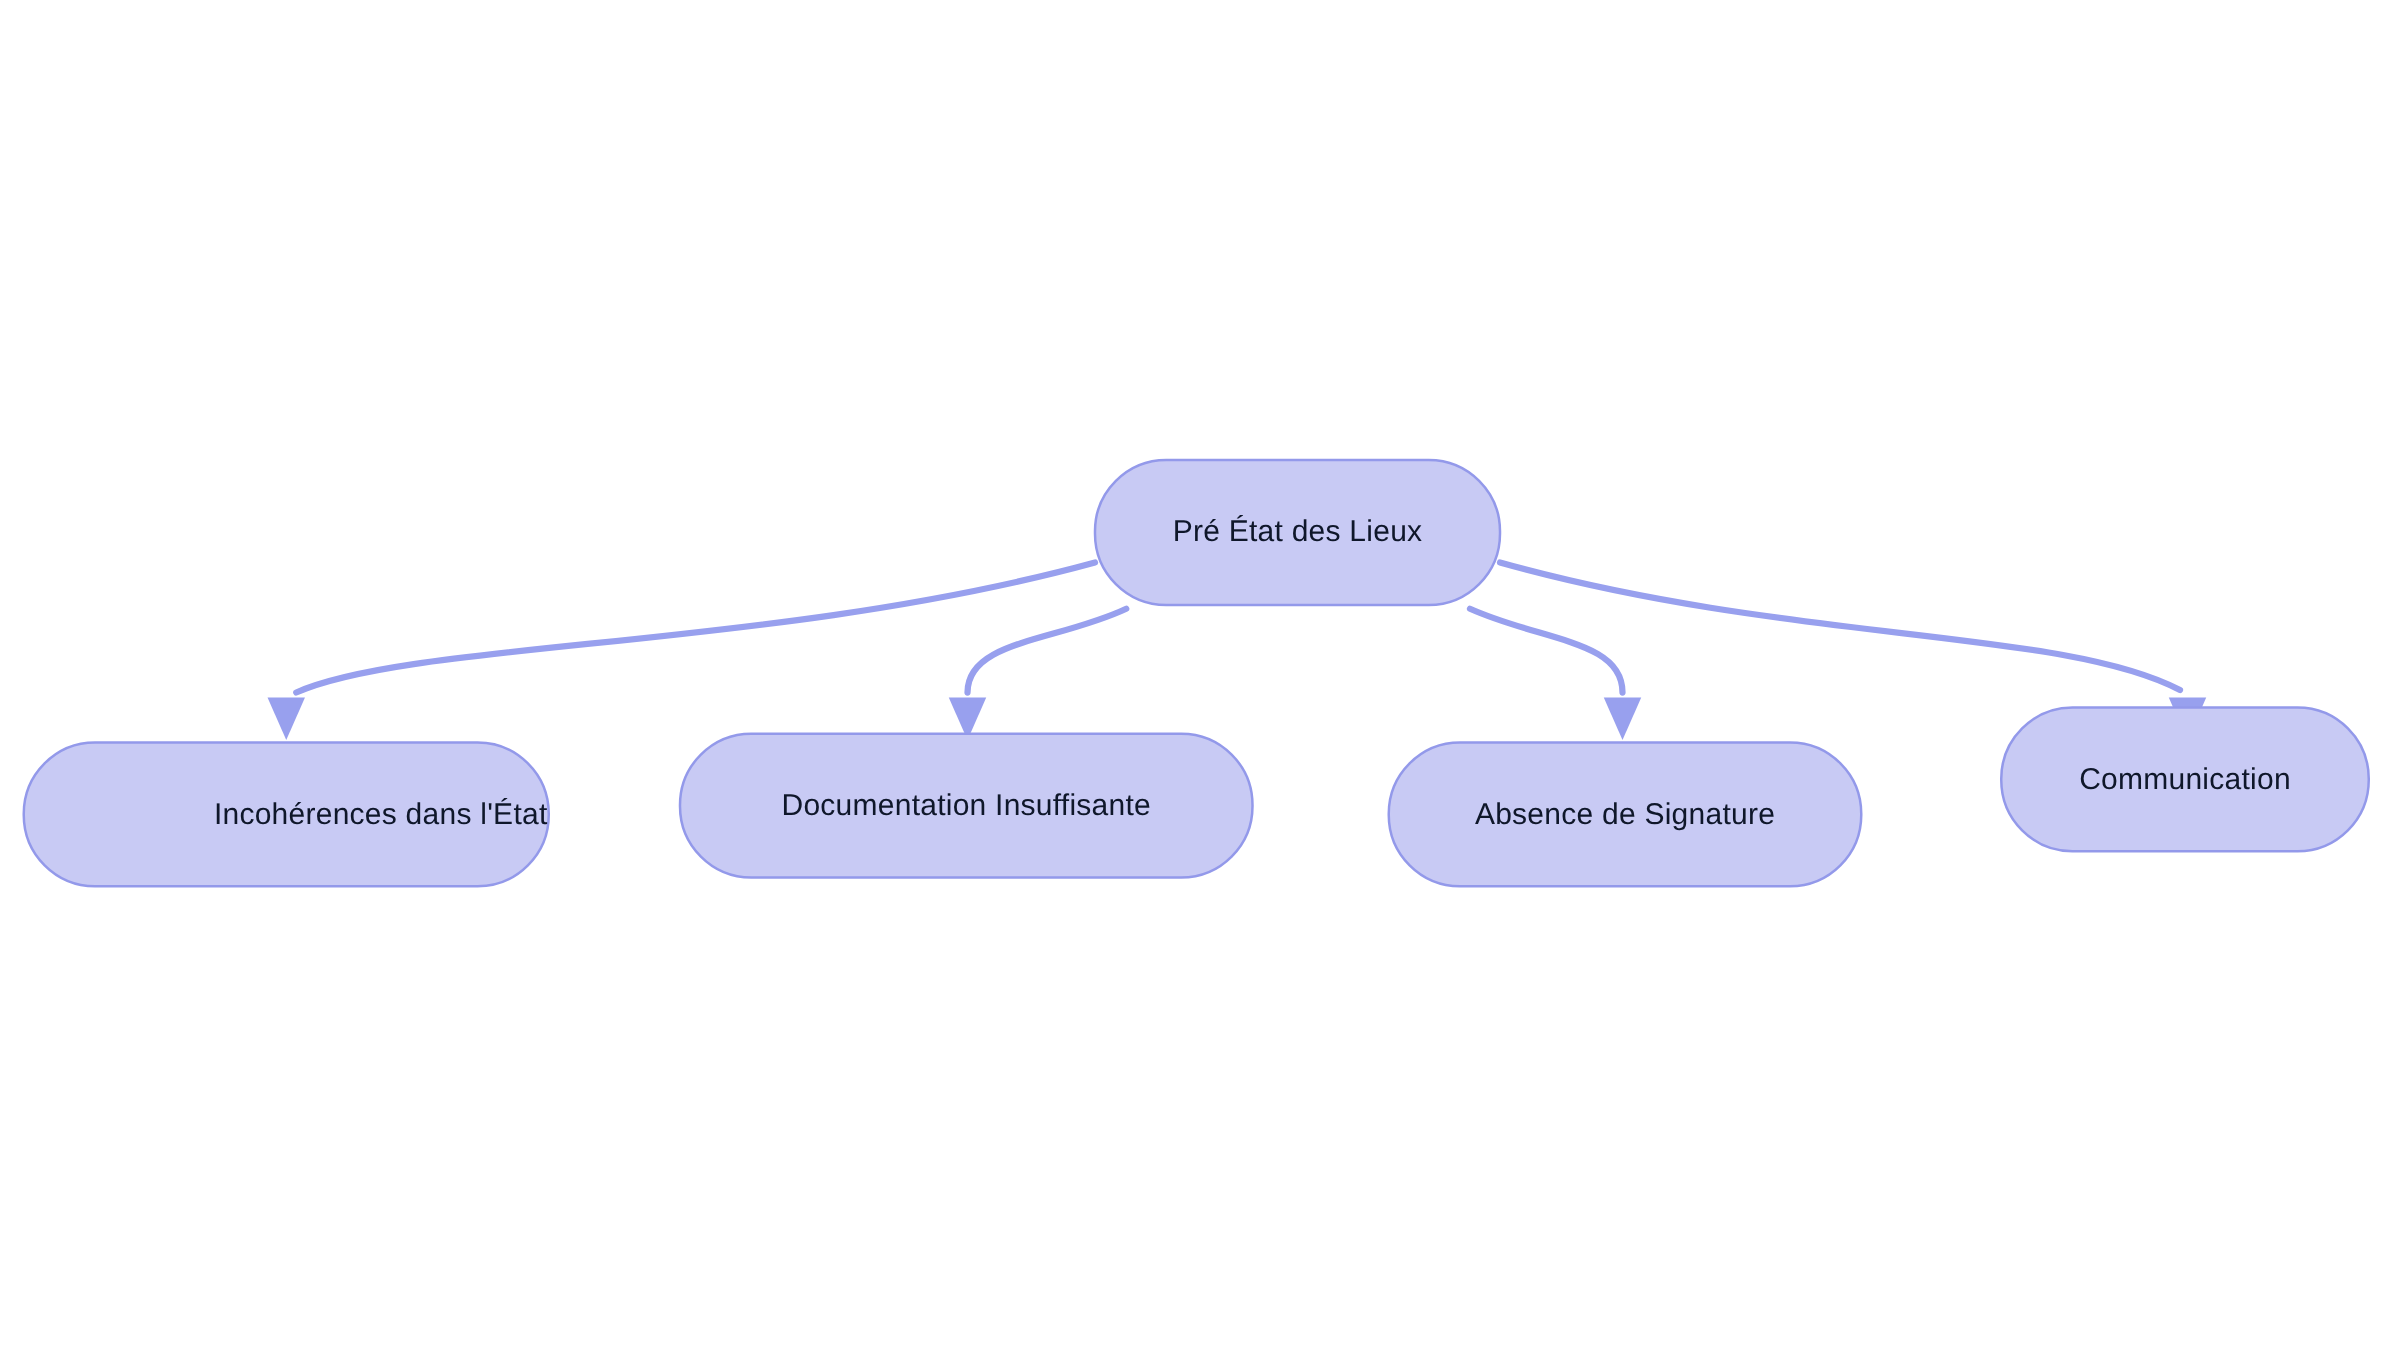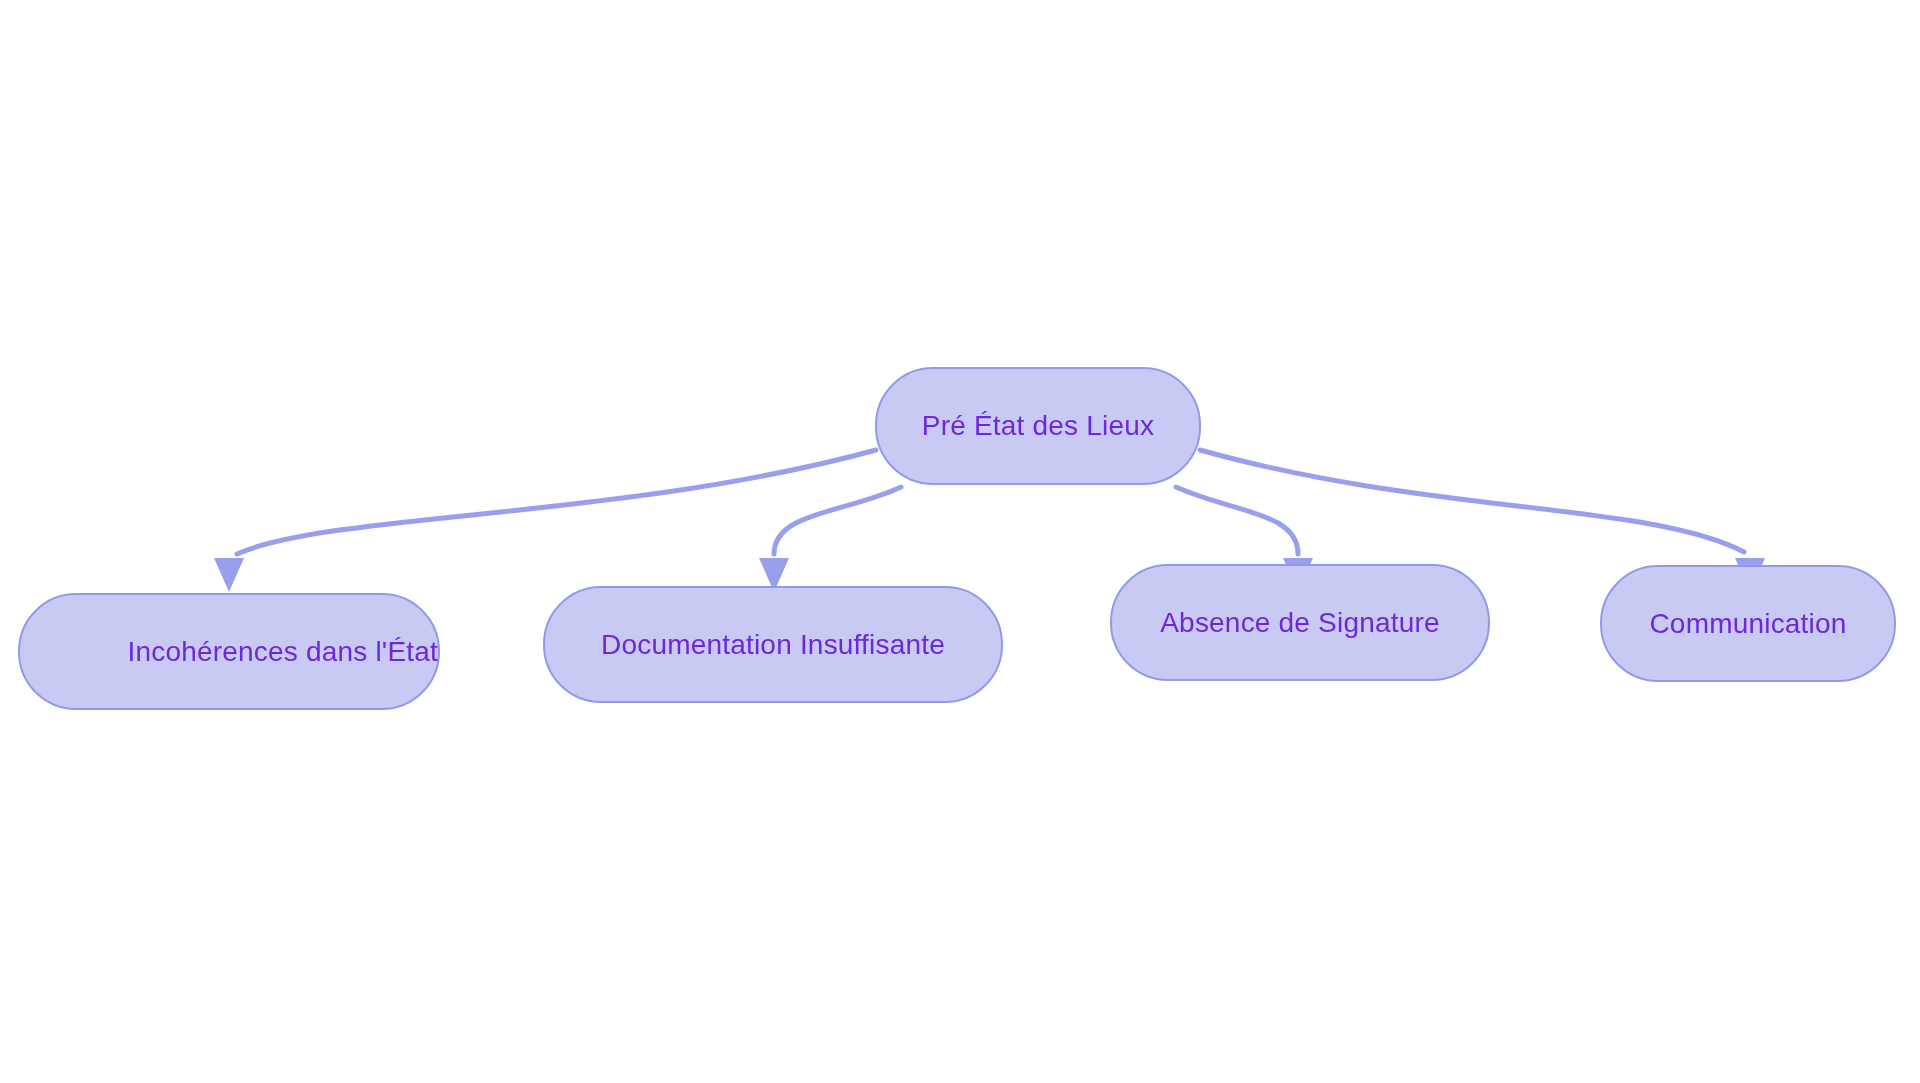--- a/index.html
+++ b/index.html
@@ -27,29 +27,29 @@
   .node {
     position: absolute;
     box-sizing: border-box;
     height: 117px;
     background: #c8caf4;
     border: 2px solid #9399ea;
     border-radius: 58px;
     display: flex;
     align-items: center;
     justify-content: center;
-    color: #6d28d9;
-    font-size: 28px;
+    color: #0f172a;
+    font-size: 24px;
     letter-spacing: 0.2px;
     white-space: nowrap;
   }
   .node-root  { left: 875px;  top: 367px; width: 326px; height: 118px; }
   .node-c1    { left: 18px;   top: 593px; width: 422px; justify-content: flex-end; }
   .node-c2    { left: 543px;  top: 586px; width: 460px; }
-  .node-c3    { left: 1110px; top: 564px; width: 380px; }
+  .node-c3    { left: 1110px; top: 593px; width: 380px; }
   .node-c4    { left: 1600px; top: 565px; width: 296px; }
 </style>
 </head>
 <body>
 
 <div class="canvas">
 
   <svg class="edges-svg" viewBox="0 0 1920 1083" aria-hidden="true">
 
     <path d="M 876 450 C 620 520, 332 512, 237 554" fill="none" stroke="#98a0ee" stroke-width="5" stroke-linecap="round"></path>

